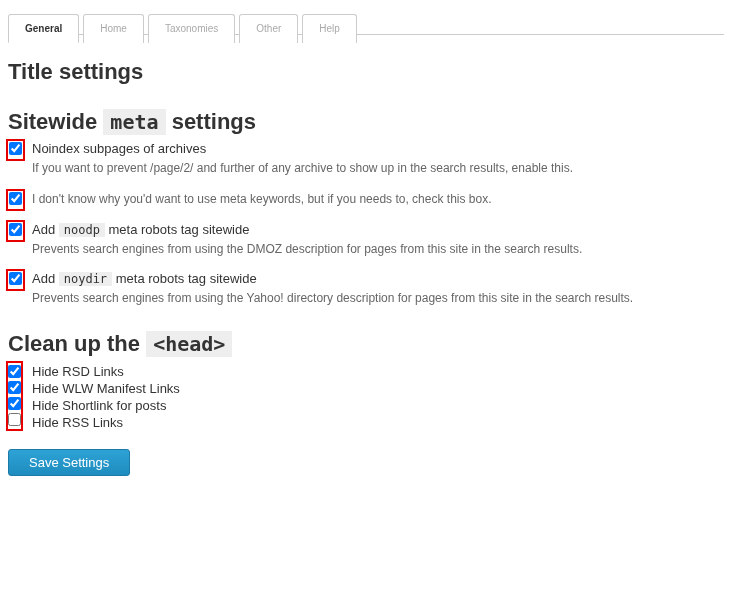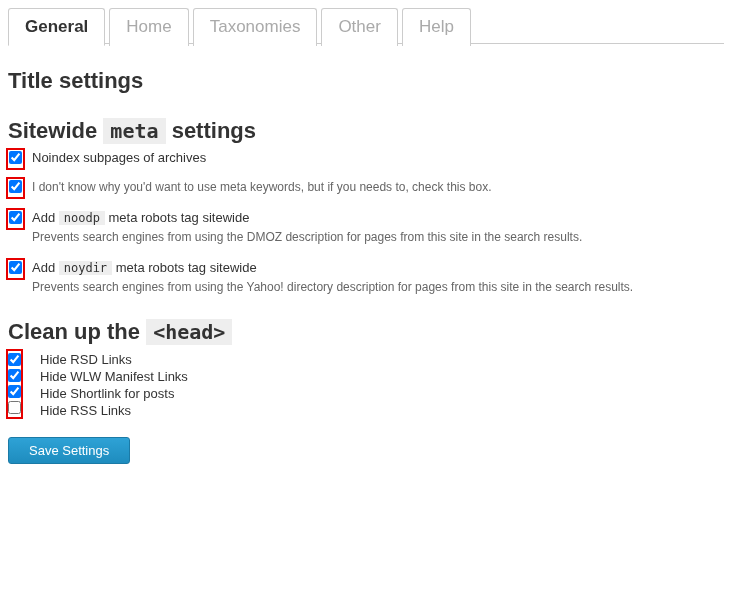--- a/index.html
+++ b/index.html
@@ -19,26 +19,26 @@
     display: flex;
     border-bottom: 1px solid #ccc;
     margin-top: 5px;
   }
   .tab {
     padding: 8px 16px;
     border: 1px solid #ccc;
     border-bottom: none;
     margin-right: 4px;
     color: #aaa;
-    font-size: 17px;
+    font-size: 10px;
     background: #fff;
     border-radius: 3px 3px 0 0;
     cursor: pointer;
     position: relative;
-    top: 3px;
+    top: 9px;
   }
   .tab.active {
     color: #333;
     font-weight: bold;
     background: #fff;
     border-bottom: 1px solid #fff;
   }
   h2.section-title {
     font-size: 22px;
     font-weight: bold;
@@ -103,21 +103,21 @@
     background: #2e9fd2;
     background: linear-gradient(#2ea2d6,#1e8cbe);
     color: #fff;
     border: 1px solid #1b7aa6;
     border-radius: 3px;
     padding: 5px 20px;
     font-size: 13px;
     cursor: pointer;
     margin-top: 18px;
   }
-  .cleanup-block { position: relative; padding-left: 32px; margin-top:3px;}
+  .cleanup-block { position: relative; padding-left: 24px; margin-top:3px;}
   .cleanup-block .label-line { display:block; line-height:17px; font-size:13px;}
 </style>
 </head>
 <body>
 <div class="wrap">
 
 
 
 
 <div class="tabs">
@@ -134,20 +134,21 @@
 
 <h2 class="section-title">
   <span>Sitewide </span><code>meta</code><span> settings</span>
 </h2>
 
 <div class="row">
   <span class="checkbox-wrap highlight">
     <input type="checkbox" checked="" style="">
   </span>
   <div class="label-line">Noindex subpages of archives</div>
+  <div class="desc">If you want to prevent /page/2/ and further of any archive to show up in the search results, enable this.</div>
 </div>
 
 <div class="row">
   <span class="checkbox-wrap highlight">
     <input type="checkbox" checked="" style="">
   </span>
   <div class="desc">I don't know why you'd want to use meta keywords, but if you needs to, check this box.</div>
 </div>
 
 <div class="row">

